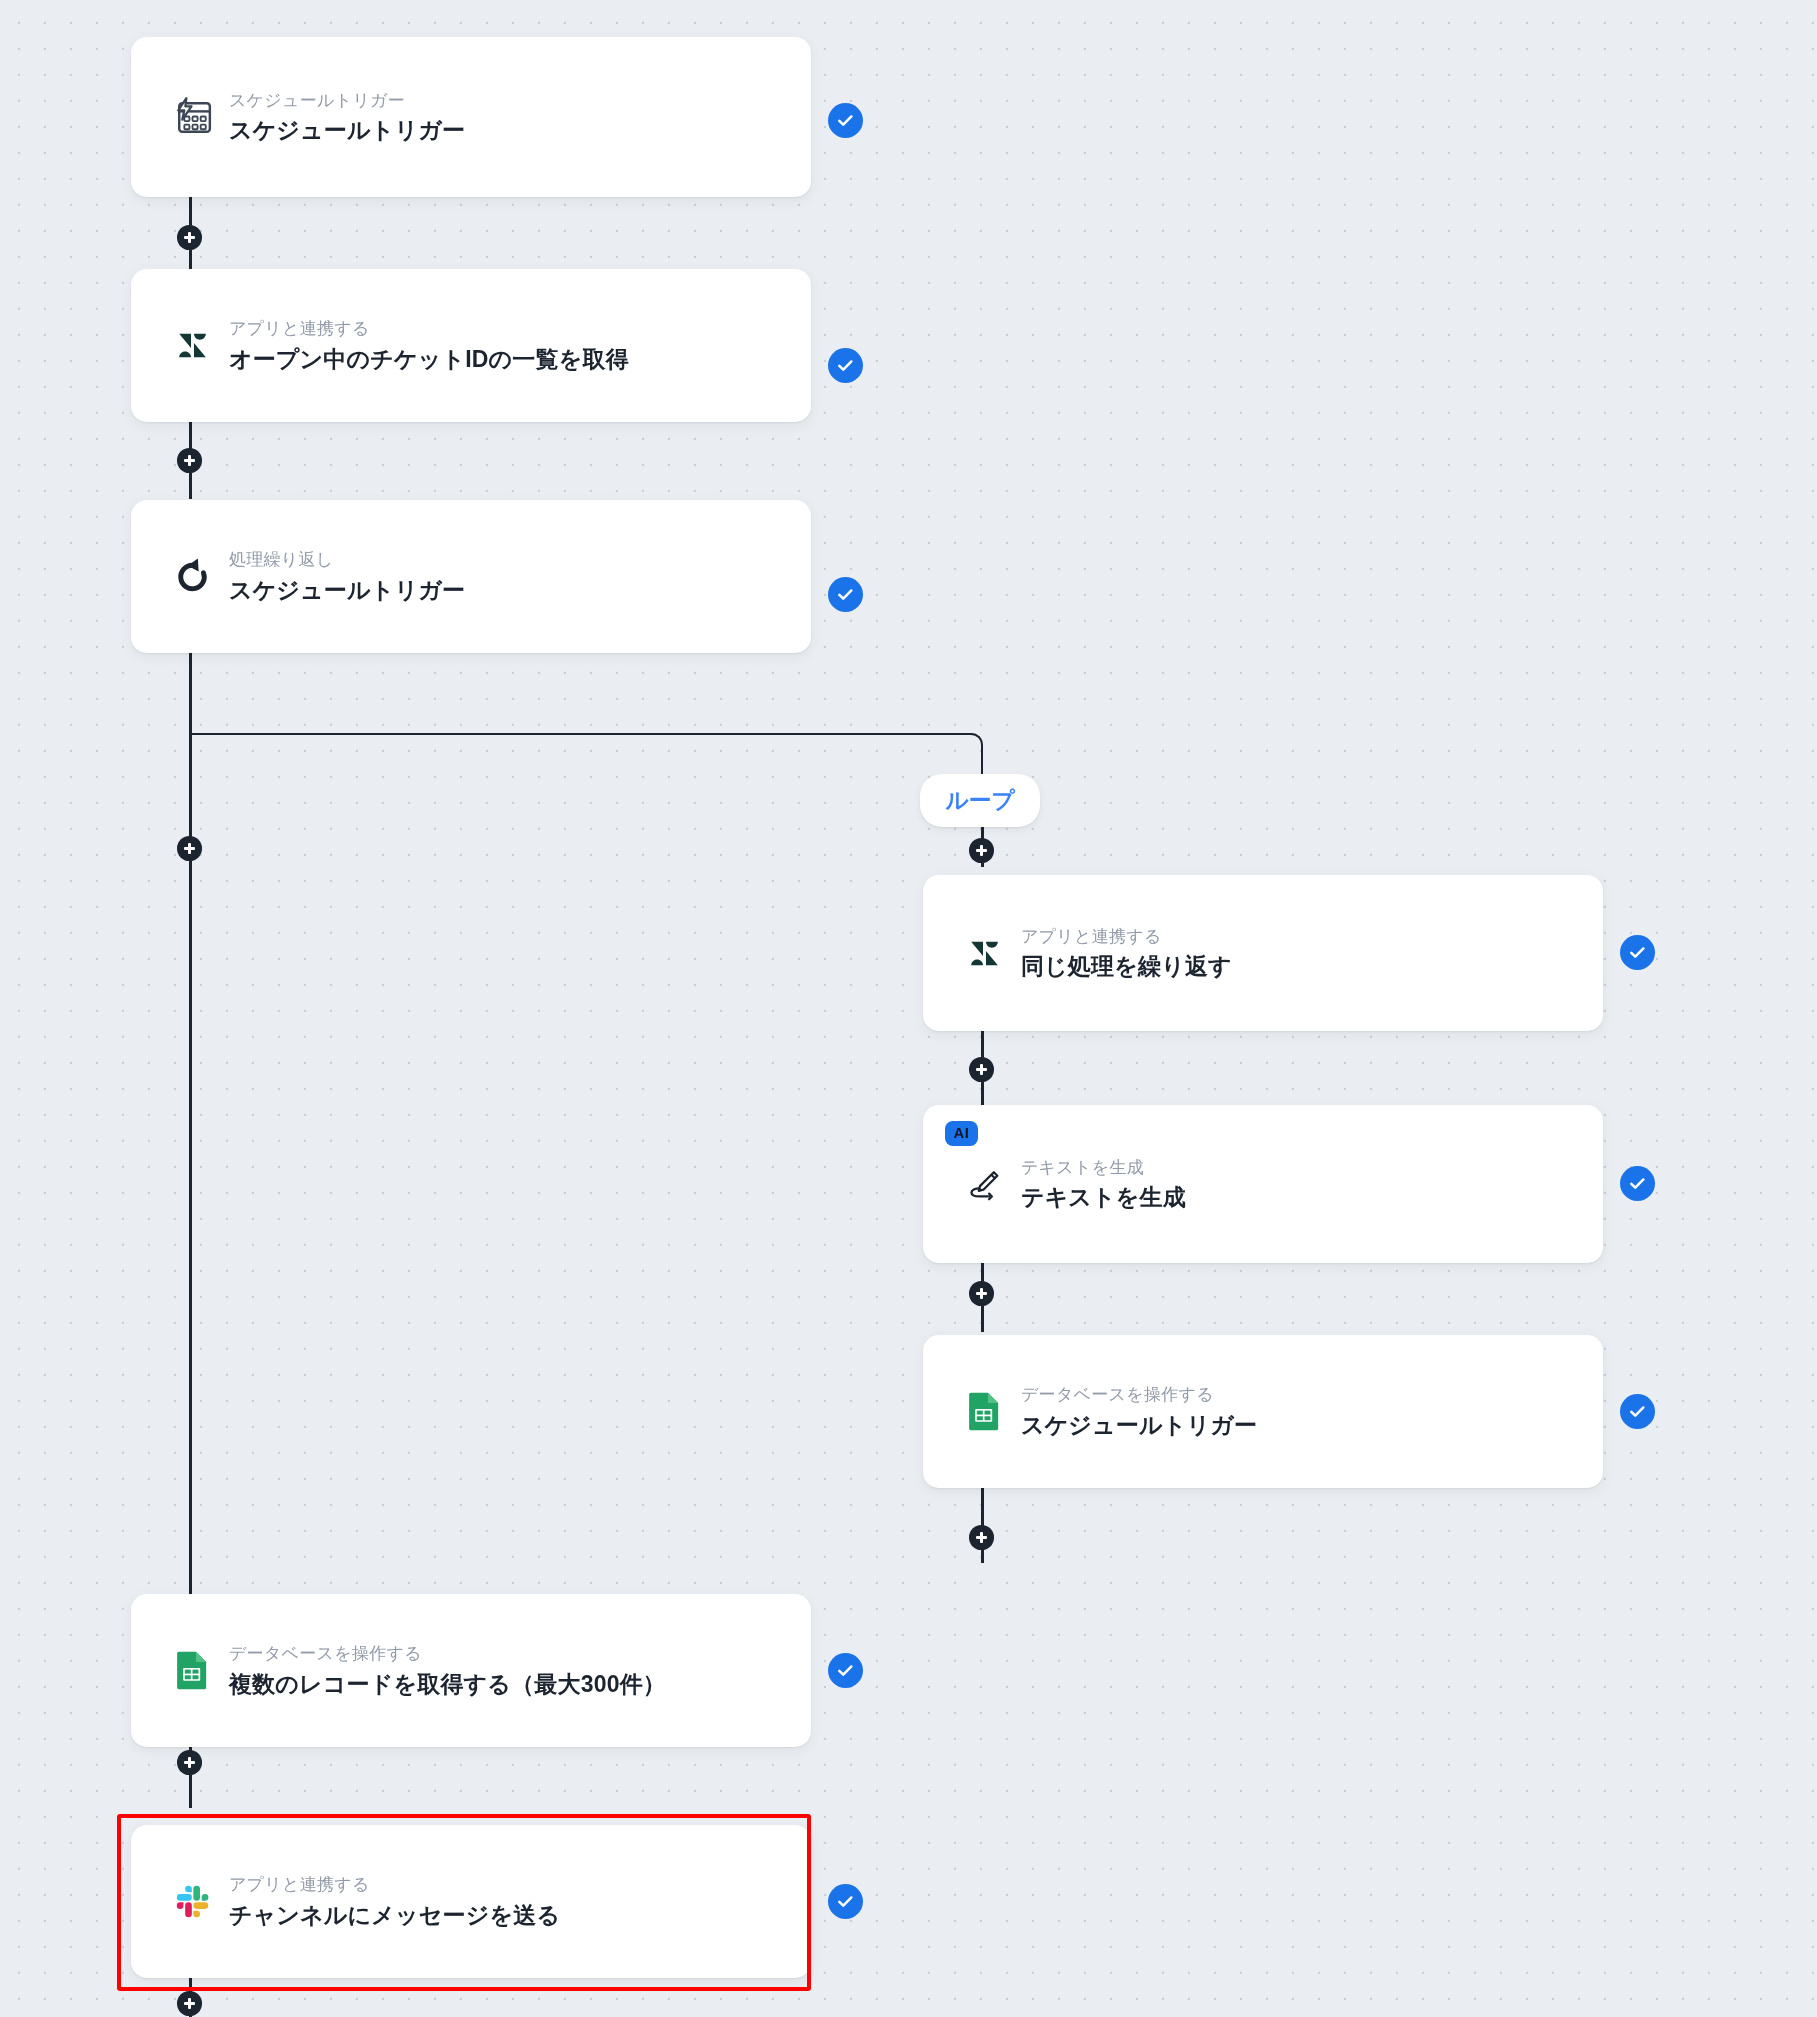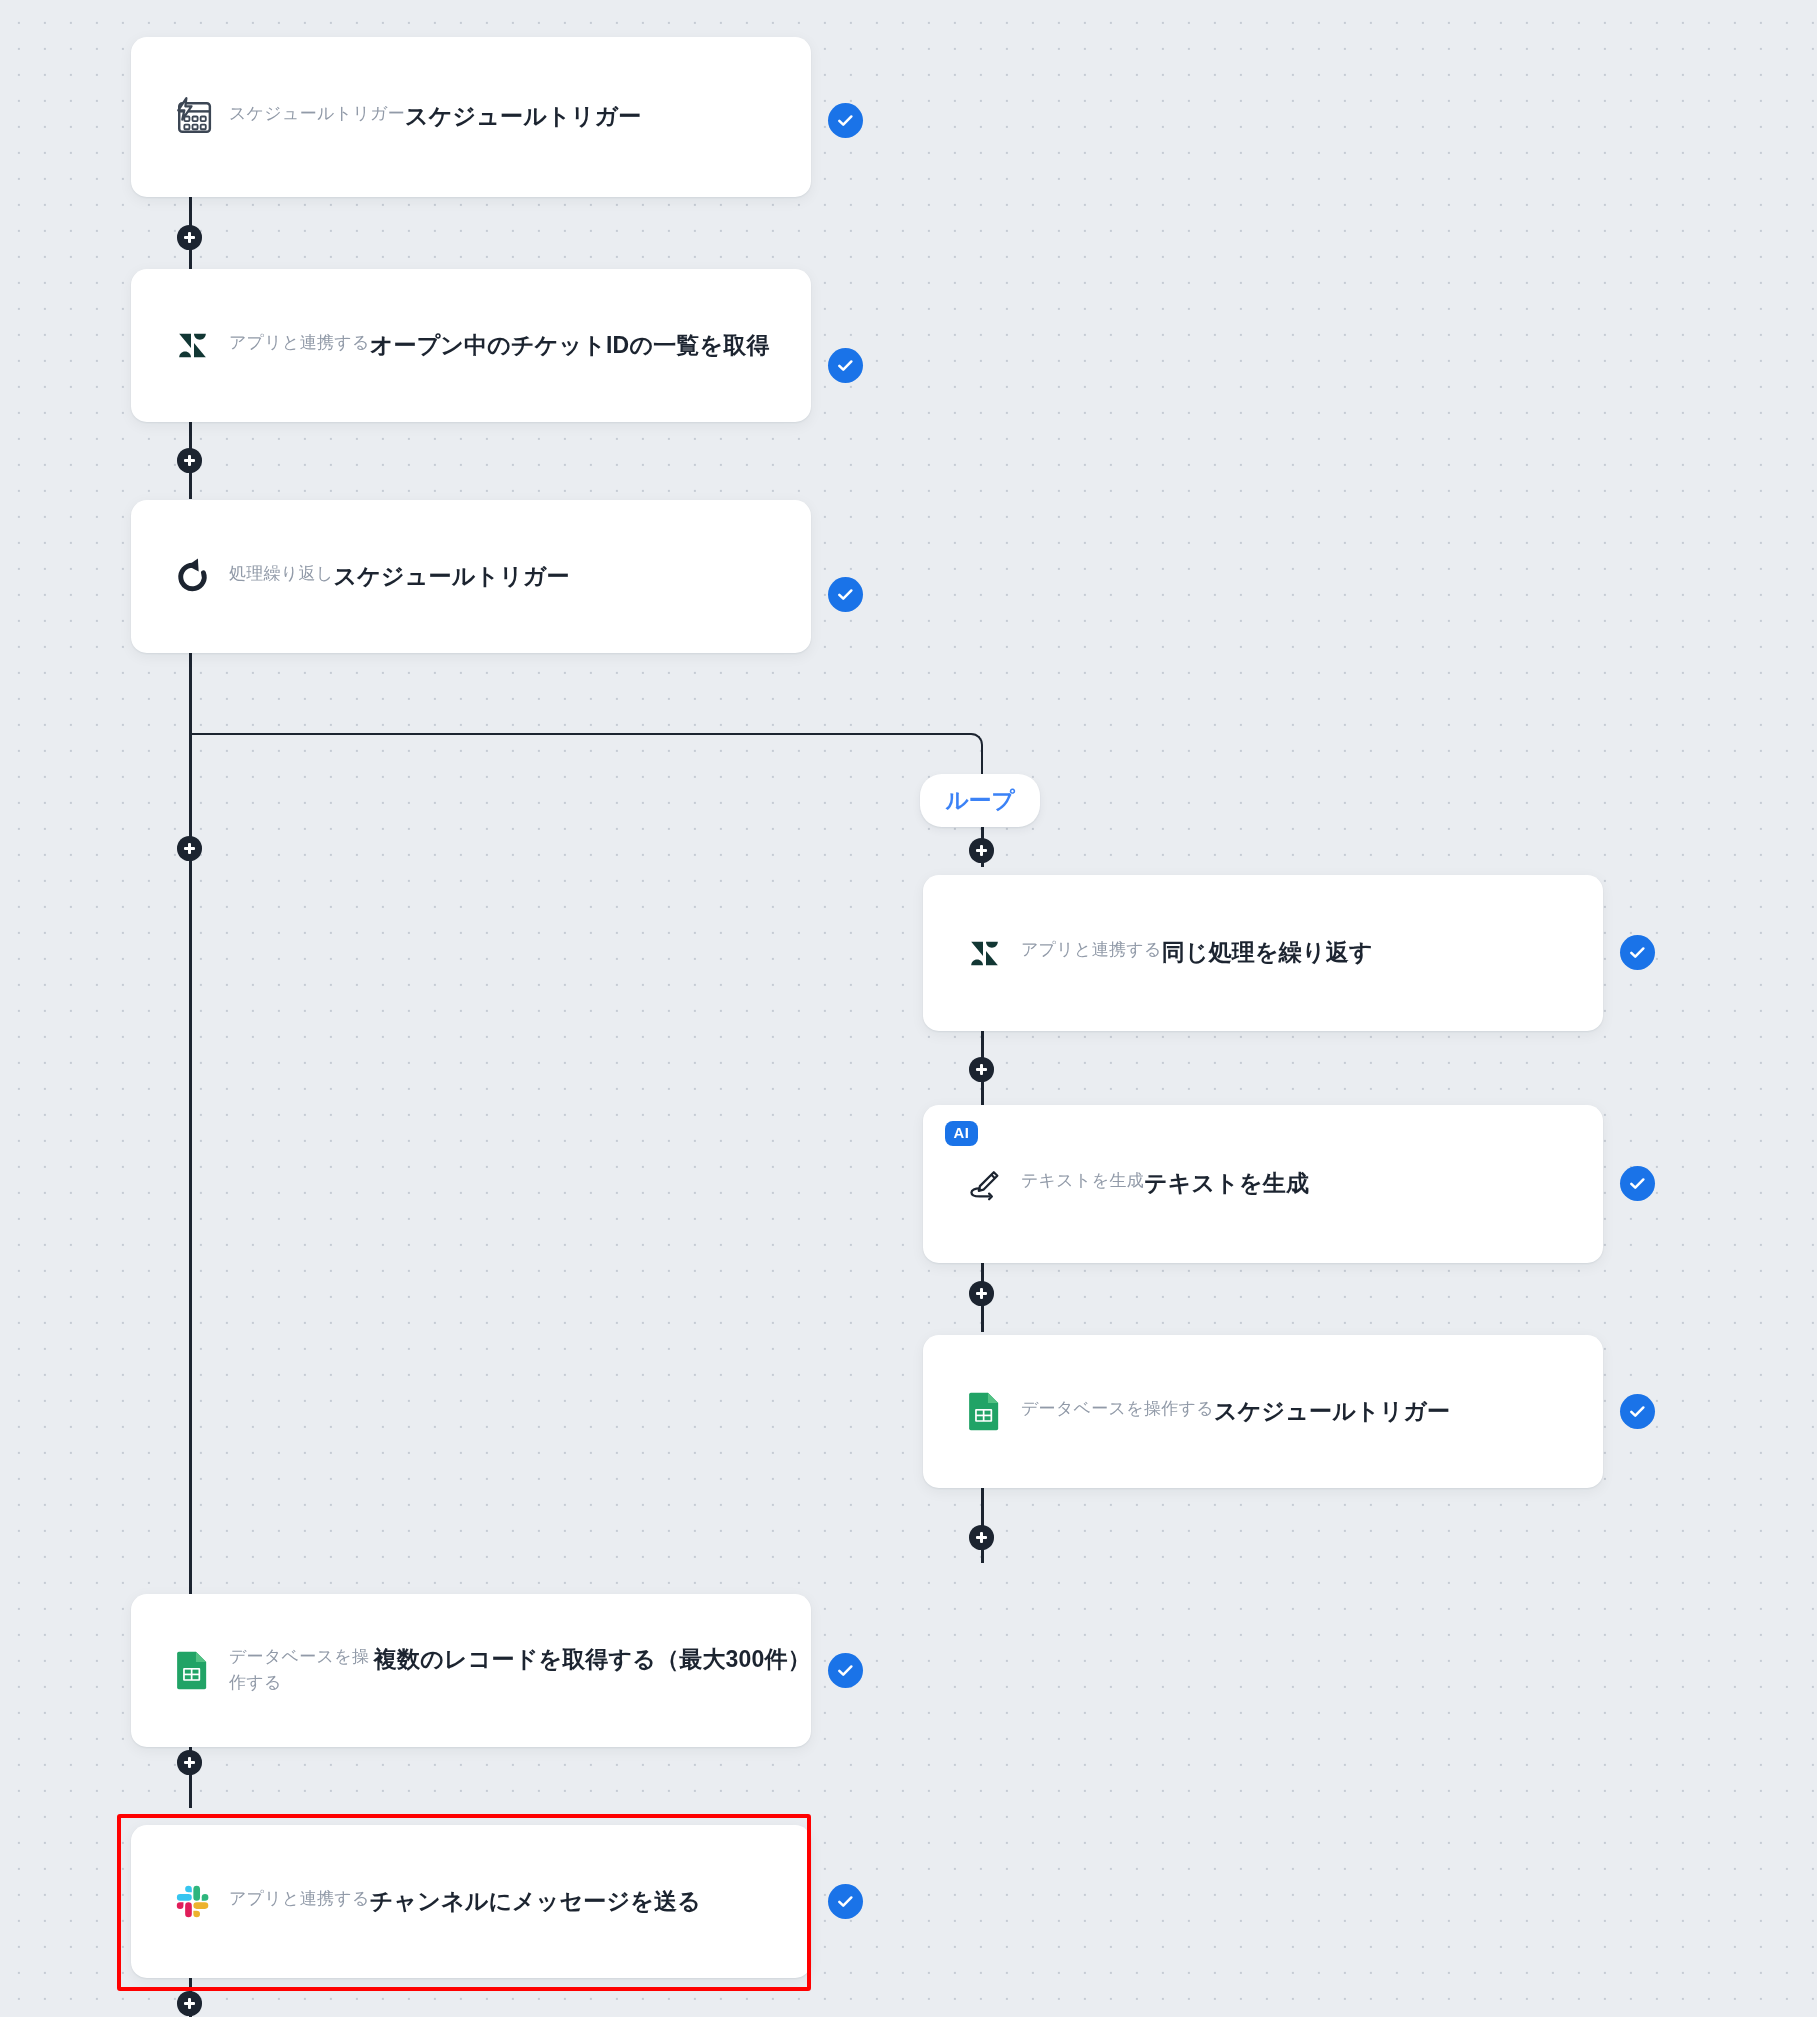--- a/index.html
+++ b/index.html
@@ -66,20 +66,21 @@
   .card-icon {
     width: 57px;
     min-width: 57px;
     margin-left: 33px;
     display: flex;
     align-items: center;
     justify-content: center;
   }
   .card-text {
     display: flex;
+    flex-direction: column;
     justify-content: flex-end;
     margin-left: 7.9px;
   }
   .card-sub {
     font-size: 17px;
     color: #919aa8;
     letter-spacing: 0.3px;
     line-height: 1.5;
     margin-bottom: 2px;
   }
@@ -89,21 +90,21 @@
     color: #1c2430;
     letter-spacing: 0.2px;
     line-height: 1.35;
     white-space: nowrap;
   }
   .ai-badge {
     position: absolute;
     top: 15.8px;
     left: 21.7px;
     background: #1a73e8;
-    color: #ffffff;
+    color: #0f172a;
     font-size: 14.8px;
     font-weight: 700;
     line-height: 1;
     padding: 4.9px 8.9px 5.9px;
     border-radius: 7.9px;
     letter-spacing: 0.5px;
   }
   
   .check {
     position: absolute;

